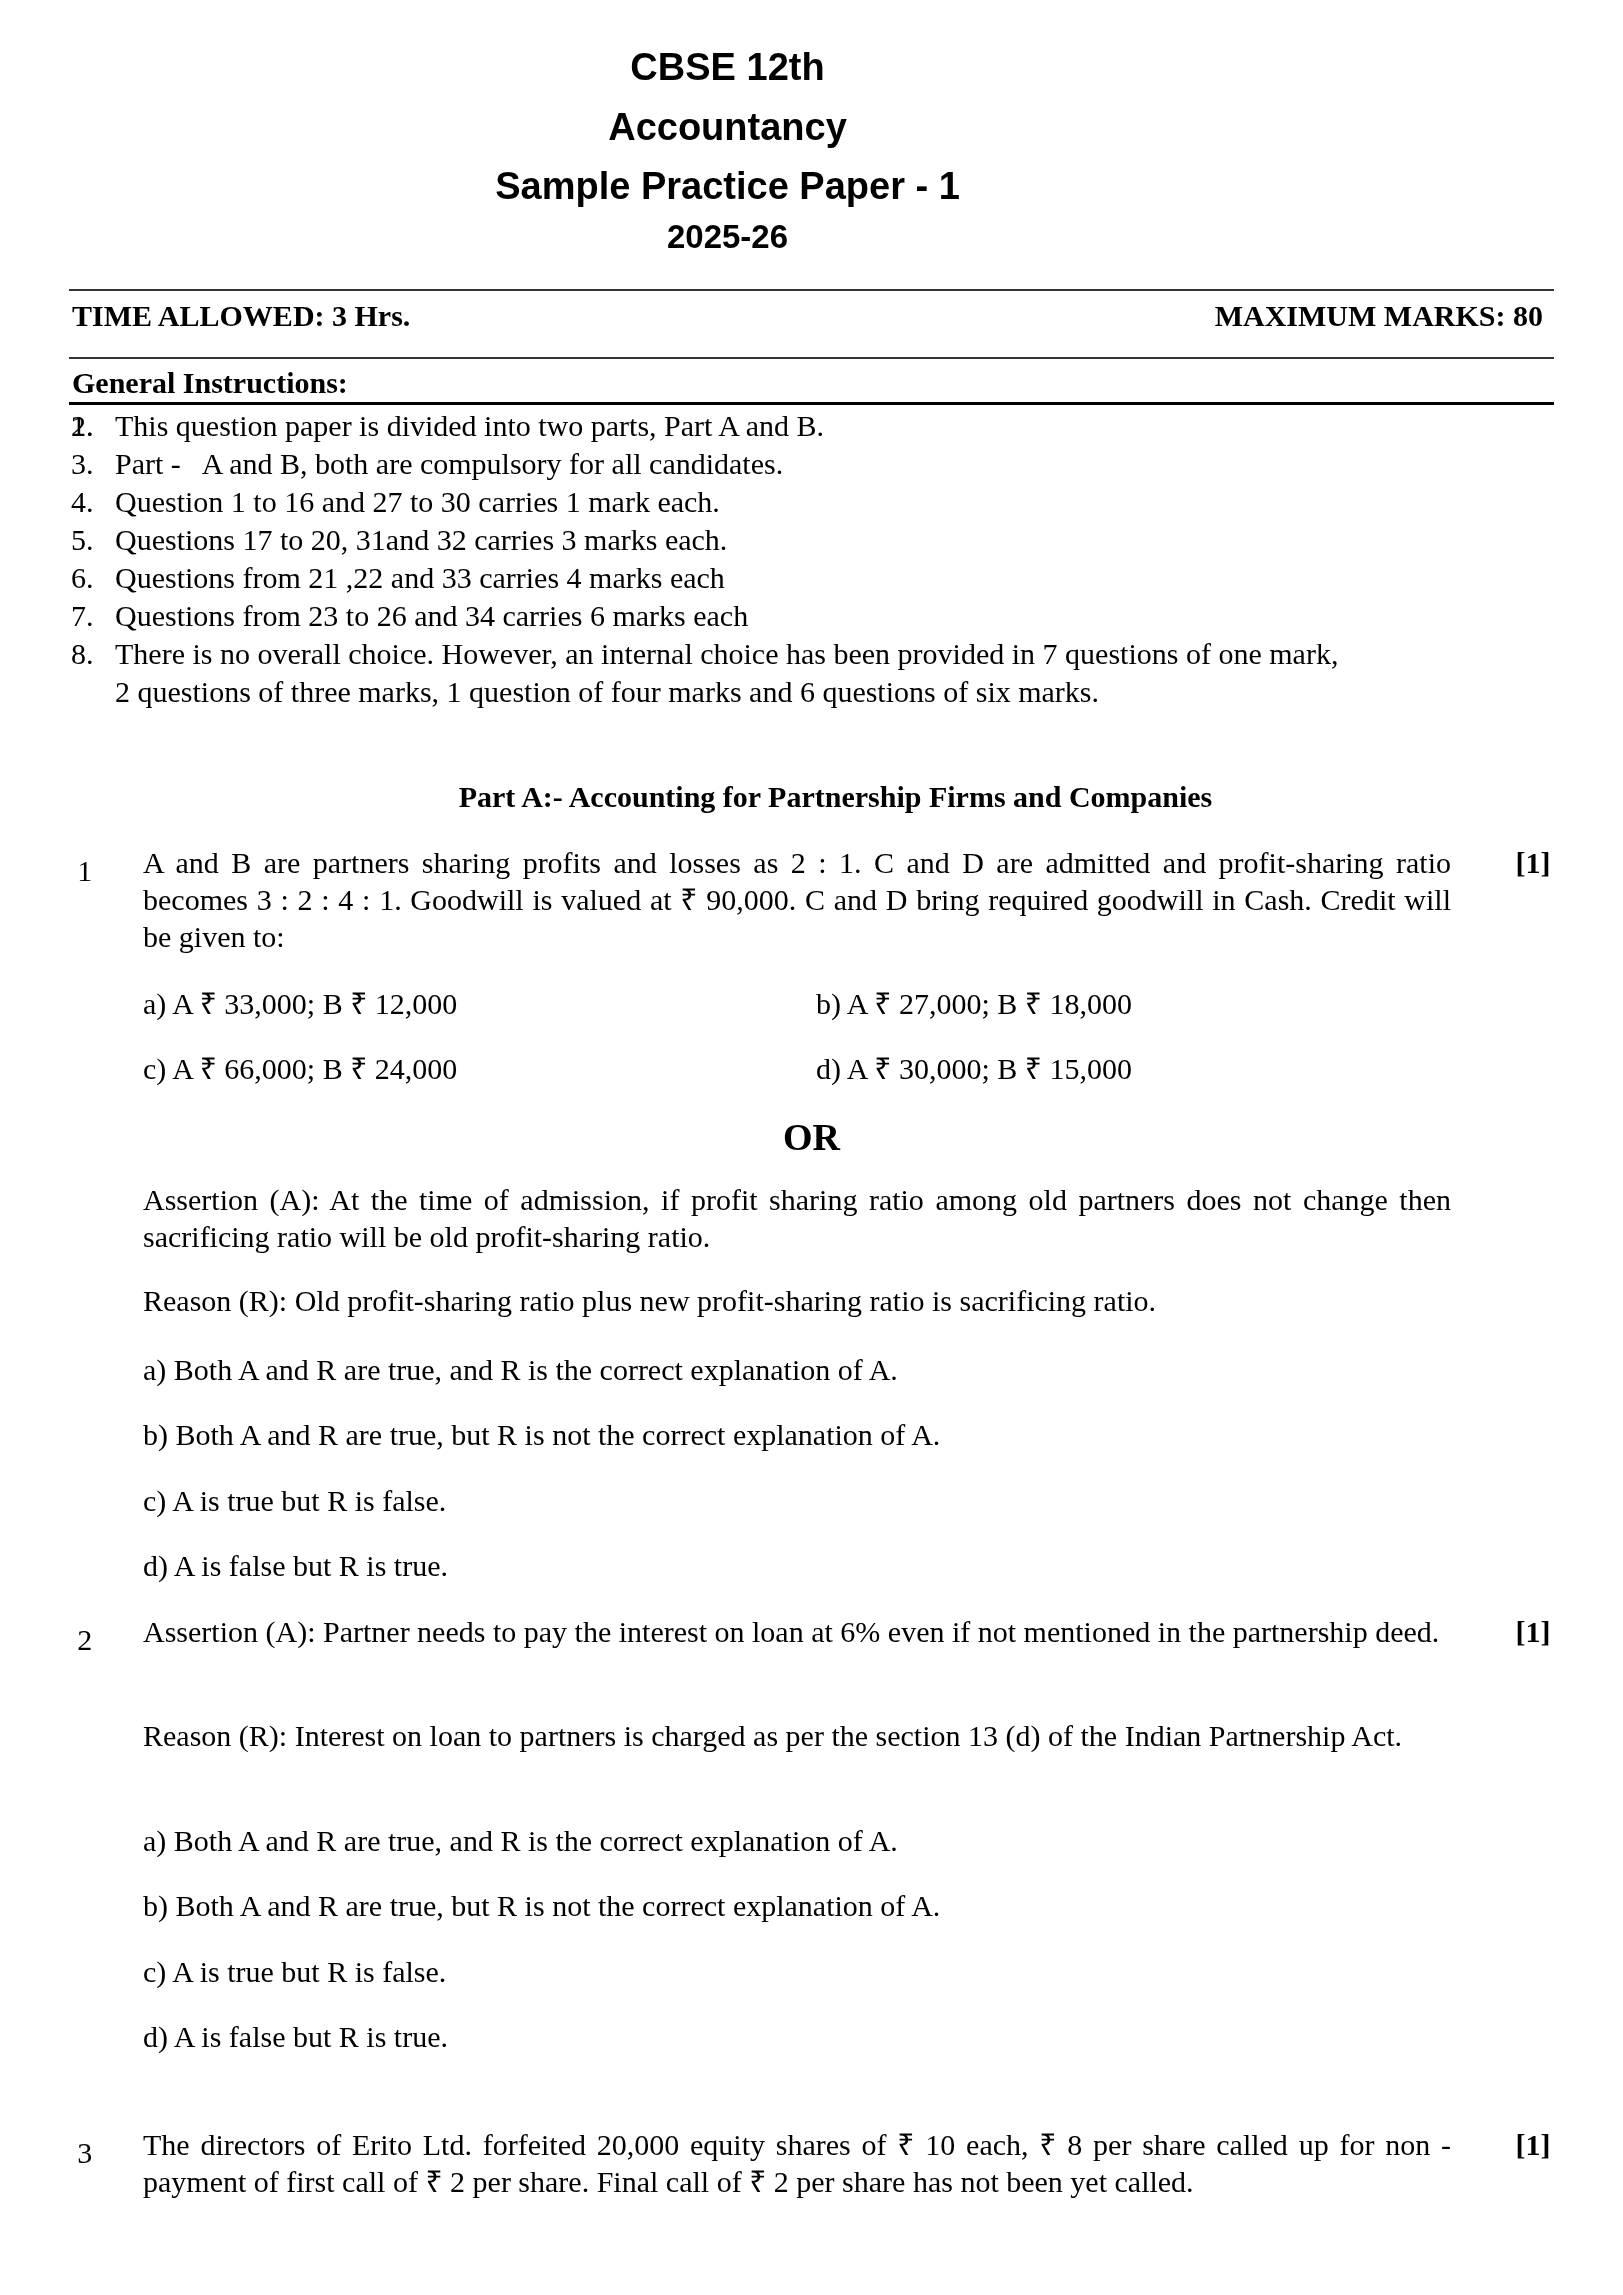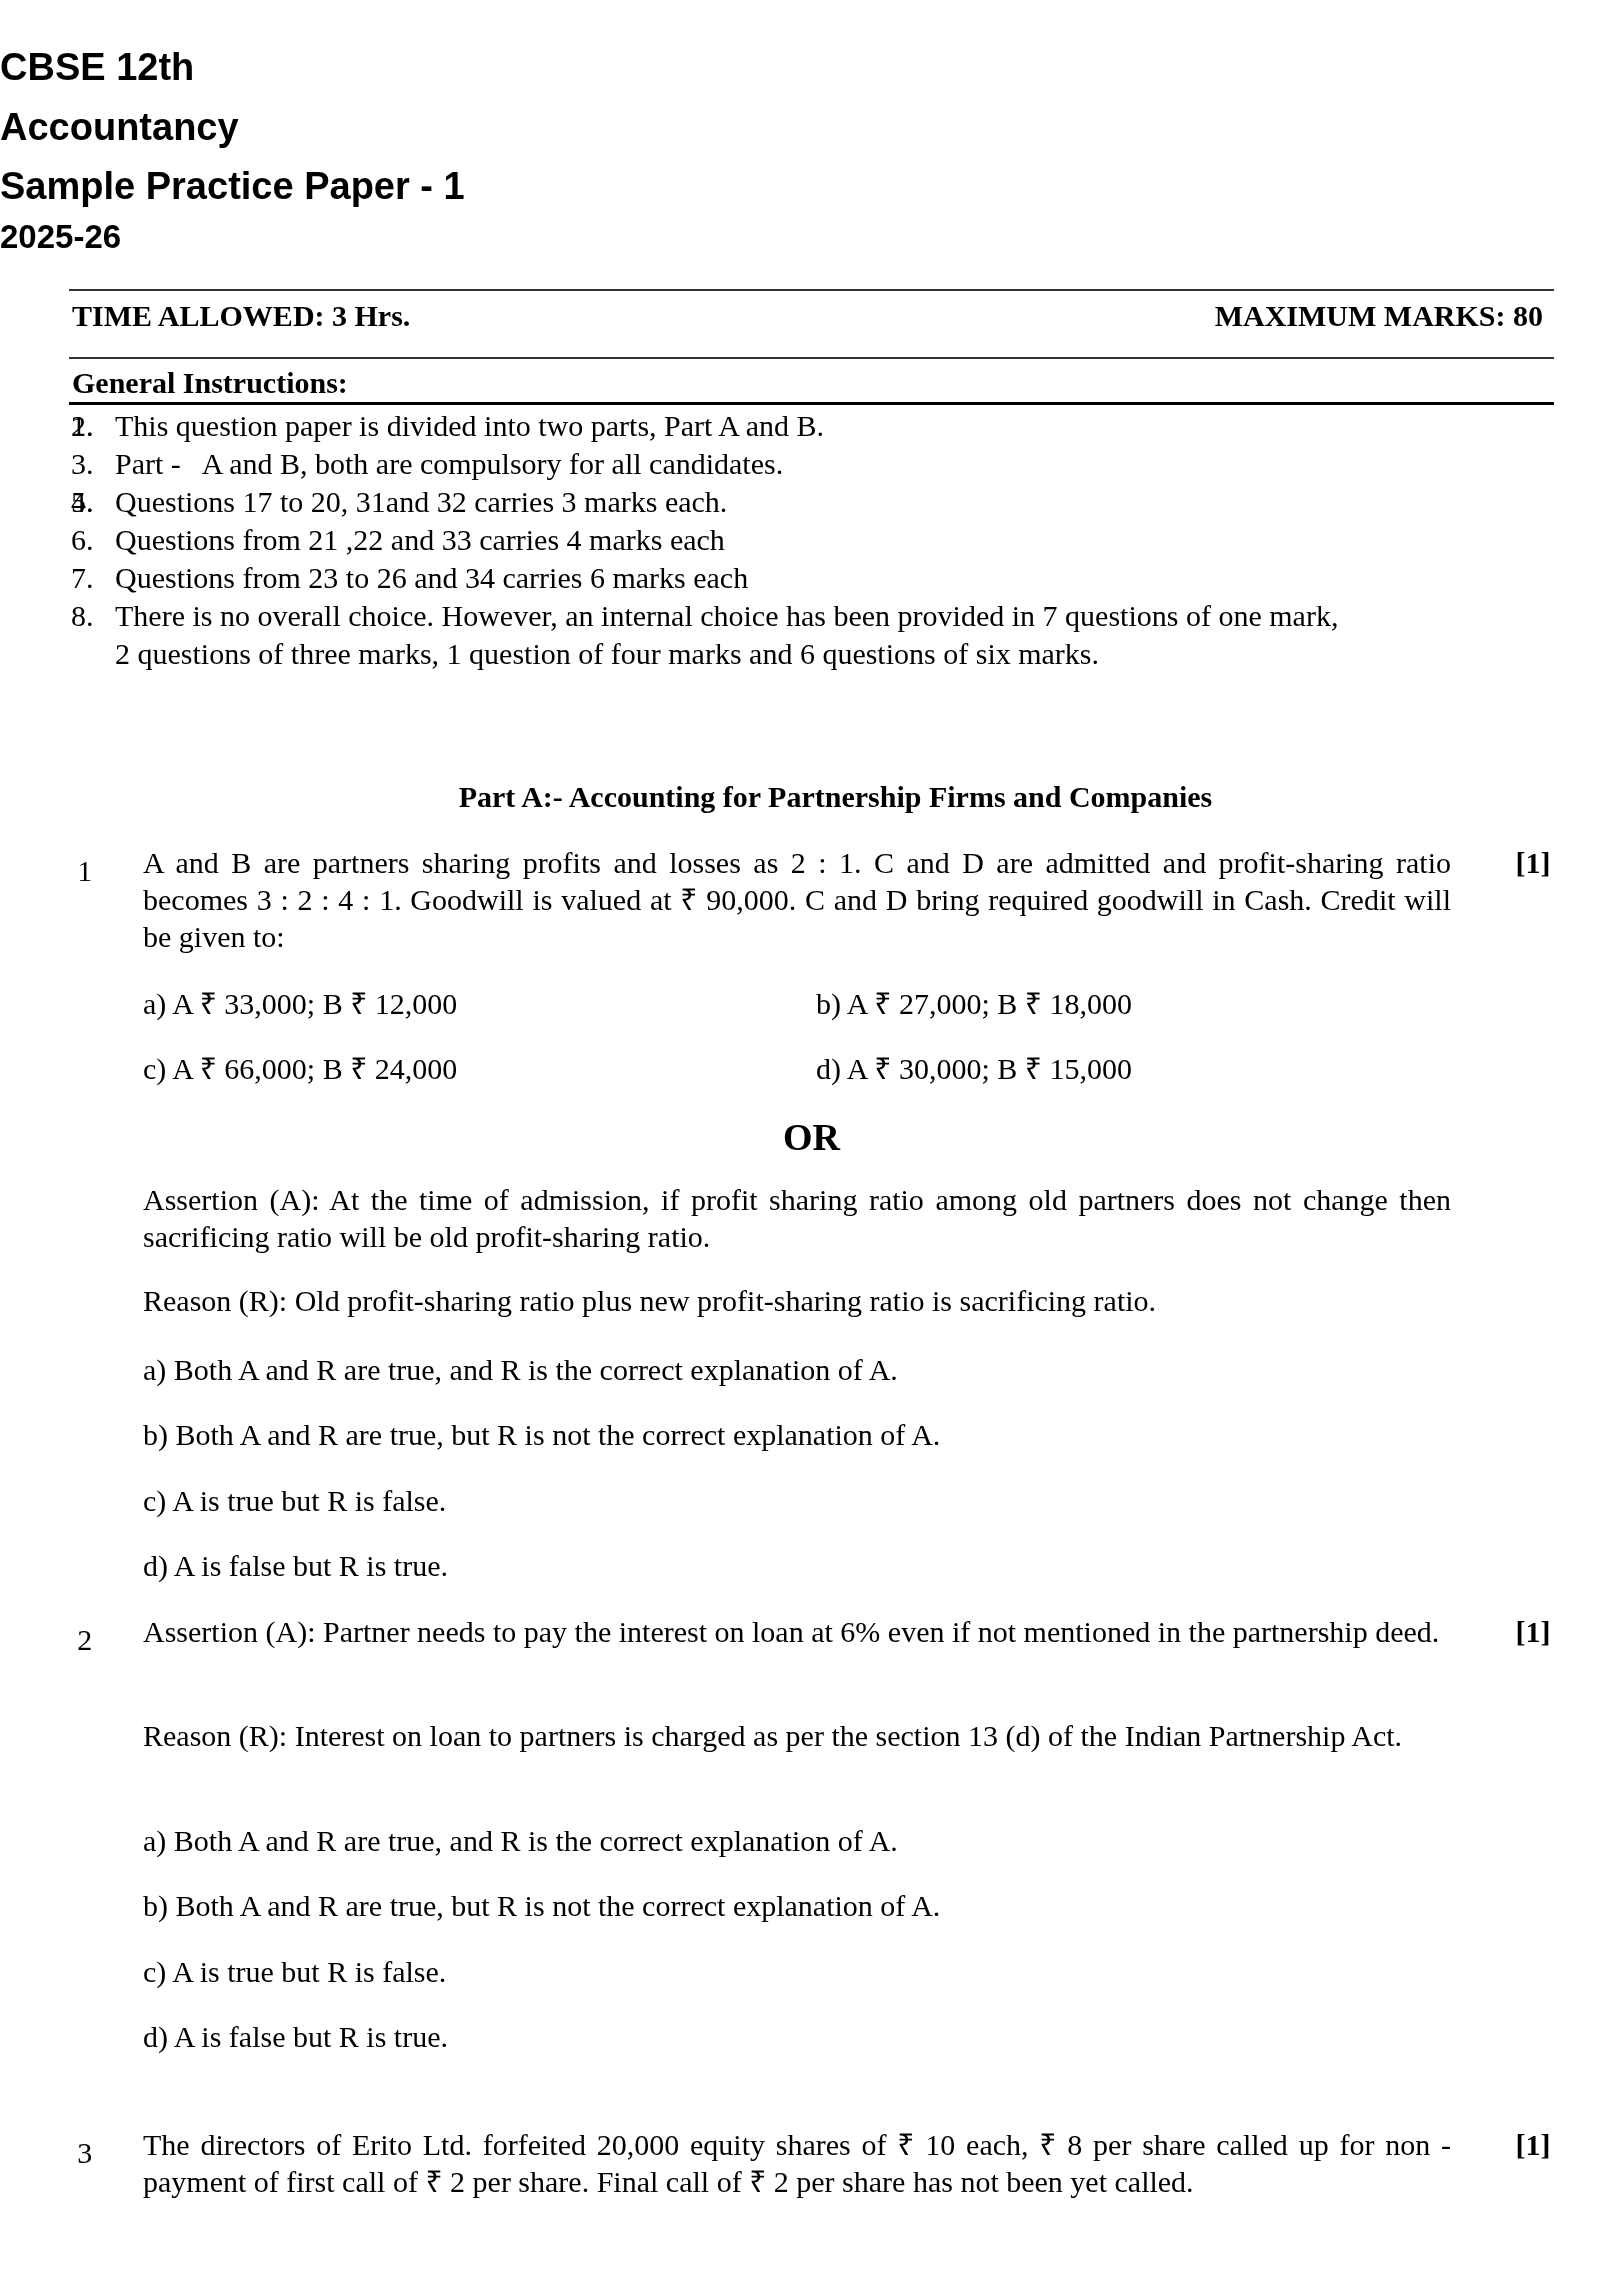--- a/index.html
+++ b/index.html
@@ -1,18 +1,18 @@
 <!DOCTYPE html>
 <html style="font-size:10.5px"><head>
 <meta charset="utf-8">
 <style>
   html, body { margin: 0; padding: 0; background: #ffffff; }
   body { width: 1623px; height: 2295px; position: relative; overflow: hidden; color: #000; }
   .page { position: absolute; left: 0; top: 0; width: 1623px; height: 2295px; font-family: "Liberation Serif", serif; }
-  .title { position: absolute; left: 0; width: 1455px; font-family: "Liberation Sans", sans-serif; font-weight: bold; color: #000; }
+  .title { position: absolute; left: 0; width: 1455px; text-align: center; font-family: "Liberation Sans", sans-serif; font-weight: bold; color: #000; }
   .t1 { top: 46px; font-size: 38px; }
   .t2 { top: 106px; font-size: 38px; }
   .t3 { top: 165px; font-size: 38px; }
   .t4 { top: 218px; font-size: 33px; }
   .rule { position: absolute; left: 69px; width: 1485px; background: #333; }
   .r1 { top: 289px; height: 2px; }
   .r2 { top: 357px; height: 2px; }
   .r3 { top: 402px; height: 2.6px; background: #000; }
   .meta { position: absolute; top: 298px; font-size: 30px; font-weight: bold; line-height: 1.2; }
   .meta-left { left: 72px; }
@@ -57,20 +57,21 @@
     <li>
       <span class="num">2.</span>
       <span>This question paper is divided into two parts, Part A and B.</span>
     </li>
     <li>
       <span class="num">3.</span>
       <b style="white-space:pre">Part -   A and B, both are compulsory for all candidates</b><span>.</span>
     </li>
     <li>
       <span class="num">4.</span>
+      <span>Question 1 to 16 and 27 to 30 carries 1 mark each.</span>
     </li>
     <li>
       <span class="num">5.</span>
       <span>Questions 17 to 20, 31and 32 carries 3 marks each.</span>
     </li>
     <li>
       <span class="num">6.</span>
       <span>Questions from 21 ,22 and 33 carries 4 marks each</span>
     </li>
     <li>

